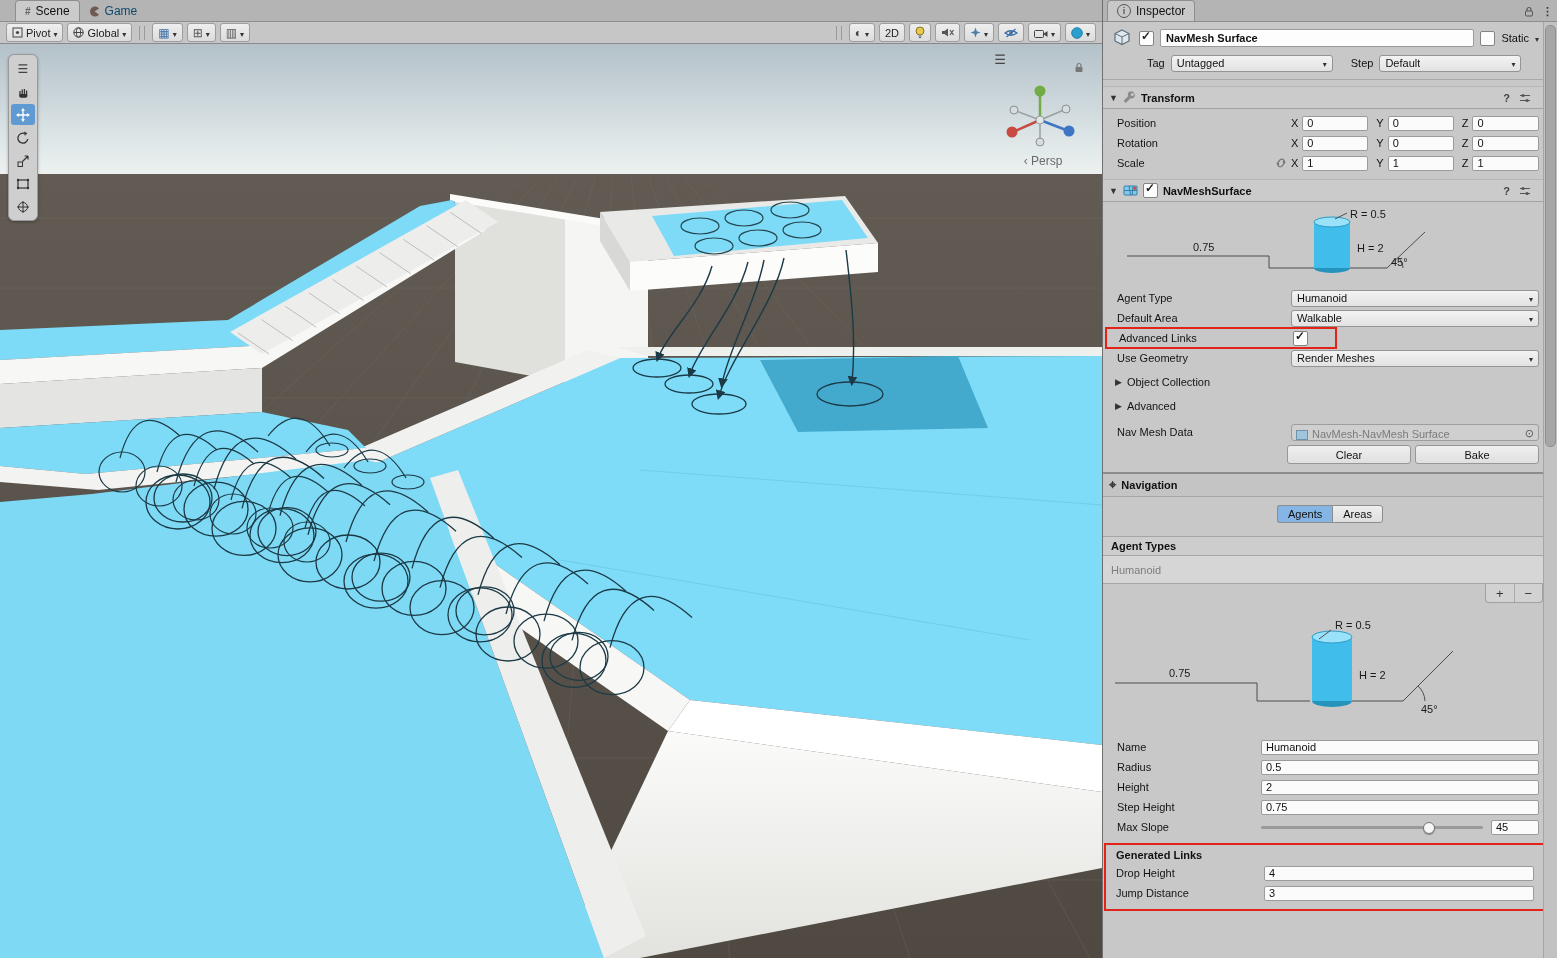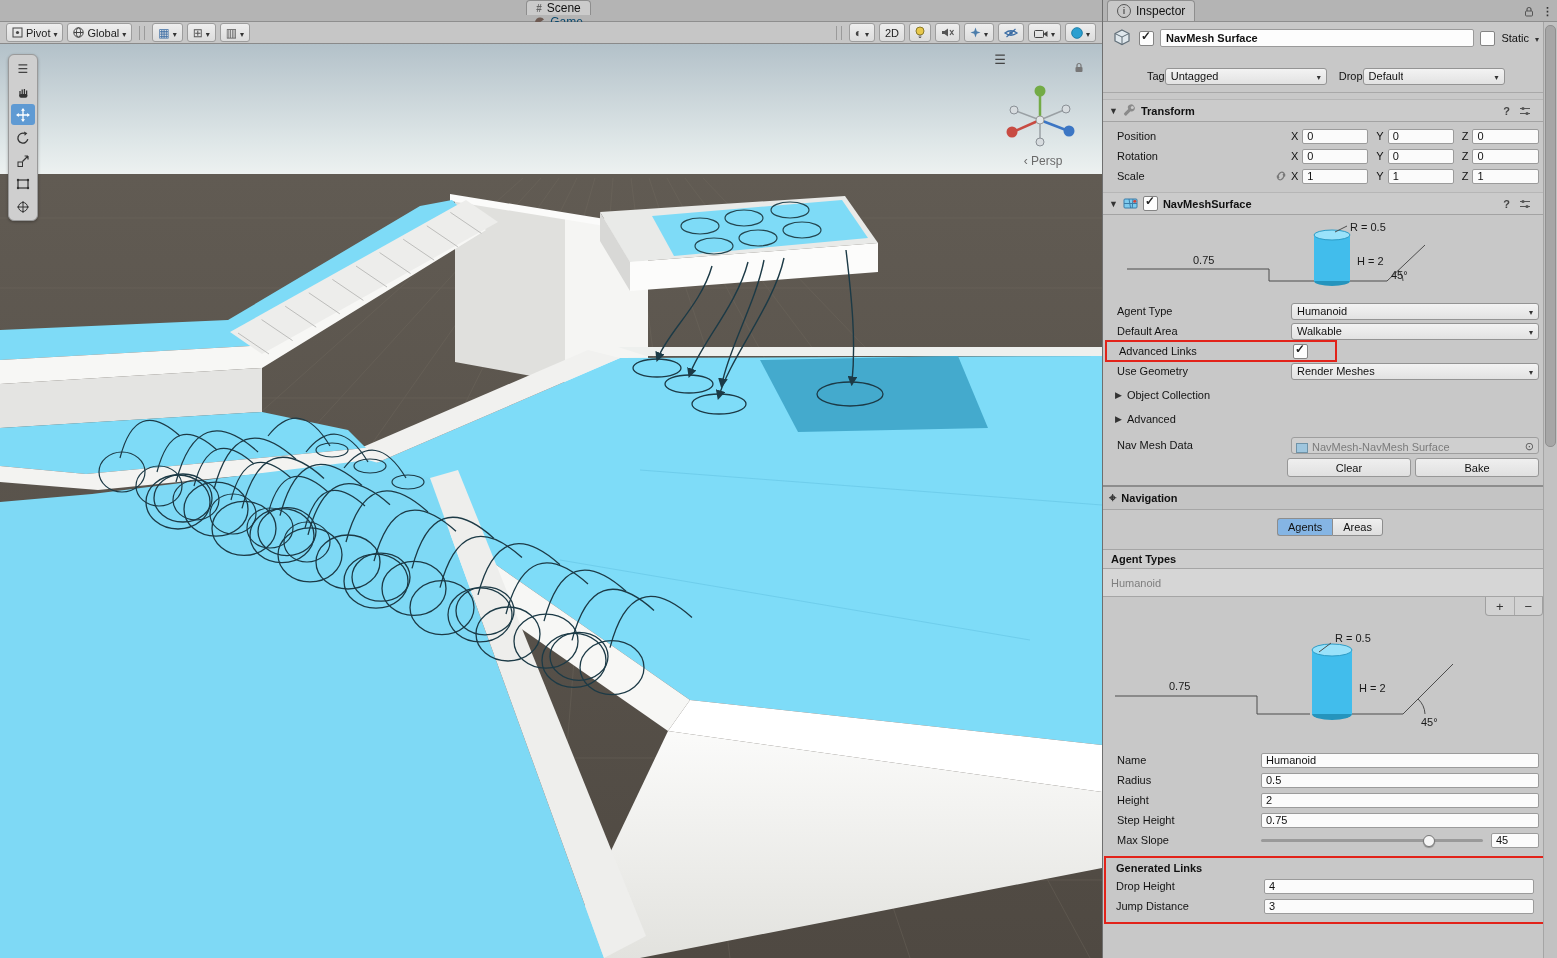--- a/index.html
+++ b/index.html
@@ -2,21 +2,21 @@
 <html><head>
 <meta charset="utf-8">
 <style>
   html,body{margin:0;padding:0;background:#3a3a3a;}
   #app{position:relative;width:1557px;height:958px;overflow:hidden;
        font-family:"Liberation Sans",sans-serif;font-size:12px;color:#111;
        background:#4a4a4a;user-select:none;}
   
   .scene-pane{position:absolute;left:0;top:0;width:1102px;height:958px;background:#5a544d;}
   .tabs-strip{position:absolute;left:0;top:0;width:1102px;height:22px;background:#b4b4b4;
-              border-bottom:1px solid #8e8e8e;display:flex;align-items:center;padding-left:15px;box-sizing:border-box;flex-direction:column;}
+              border-bottom:1px solid #8e8e8e;display:flex;align-items:flex-end;padding-left:15px;box-sizing:border-box;}
   .tab{height:20px;padding:0 9px;display:flex;align-items:center;gap:5px;color:#0c4a6e;font-size:12px;}
   .tab.active{background:#cbcbcb;border:1px solid #8e8e8e;border-bottom:none;border-radius:4px 4px 0 0;color:#111;}
   .tabicon{font-size:10px;color:#666;}
   .hash::after{content:"#";font-weight:bold;}
   .scene-toolbar{position:absolute;left:0;top:22px;width:1102px;height:22px;background:#c6c6c6;
                  border-bottom:1px solid #8a8a8a;display:flex;align-items:center;gap:4px;
                  padding:0 6px;box-sizing:border-box;}
   .tb-btn{height:17px;background:linear-gradient(#eee,#dcdcdc);border:1px solid #9d9d9d;border-radius:3px;
           display:inline-flex;align-items:center;gap:3px;padding:0 5px;font-size:11px;color:#222;}
   .tb-sep{width:4px;height:14px;border-left:1px solid #9a9a9a;border-right:1px solid #9a9a9a;margin:0 3px;}
@@ -48,21 +48,21 @@
   
   .inspector{position:absolute;left:1102px;top:0;width:455px;height:958px;background:#c8c8c8;
              border-left:1px solid #6f6f6f;box-sizing:border-box;font-size:11px;}
   .insp-tabstrip{height:22px;background:#b4b4b4;border-bottom:1px solid #8e8e8e;display:flex;align-items:flex-end;
                  padding:0 4px;box-sizing:border-box;}
   .insp-tab{height:20px;background:#c8c8c8;border:1px solid #8e8e8e;border-bottom:none;border-radius:4px 4px 0 0;
             display:flex;align-items:center;gap:5px;padding:0 9px;font-size:12px;}
   .insp-tab-right{margin-left:auto;display:flex;align-items:center;gap:8px;padding-bottom:3px;}
   .go-header{padding:5px 18px 6px 8px;border-bottom:1px solid #a8a8a8;}
   .go-row1{display:flex;align-items:center;gap:6px;height:22px;}
-  .go-row2{display:flex;align-items:center;height:20px;margin-top:17px;padding-left:36px;}
+  .go-row2{display:flex;align-items:center;gap:6px;height:20px;margin-top:4px;padding-left:36px;}
   .namefield{flex:1;height:16px;background:#fdfdfd;border:1px solid #9a9a9a;border-radius:2px;
              display:flex;align-items:center;padding:0 5px;font-weight:bold;}
   .checkbox{width:13px;height:13px;background:#fdfdfd;border:1px solid #848484;border-radius:2px;
             position:relative;flex:none;}
   .checkbox.checked::after{content:"✓";position:absolute;left:1px;top:-3px;font-size:12px;font-weight:bold;color:#222;}
   .dd{height:15px;background:linear-gradient(#f3f3f3,#e2e2e2);border:1px solid #949494;border-radius:3px;
       display:flex;align-items:center;justify-content:space-between;padding:0 5px;gap:4px;min-width:0;}
   .dd span:first-child{overflow:hidden;text-overflow:ellipsis;white-space:nowrap;}
   .tf{height:13px;background:#fbfbfb;border:1px solid #9b9b9b;border-radius:2px;display:flex;align-items:center;
       padding:0 4px;}
@@ -502,21 +502,21 @@
         <span class="checkbox"></span>
         <span>Static</span>
         <span class="i-caret"></span>
       </div>
       <div class="go-row2">
         <span>Tag</span>
         <div class="dd" style="width:150px">
           <span>Untagged</span>
             <span class="i-caret"></span>
         </div>
-        <span style="margin-left:12px">Drop</span>
+        <span style="margin-left:12px">Step</span>
         <div class="dd" style="width:130px">
           <span>Default</span>
             <span class="i-caret"></span>
         </div>
       </div>
     </div>
 
     
     <div class="comp-header" style="margin-top:6px">
       <span class="fold">▼</span>

